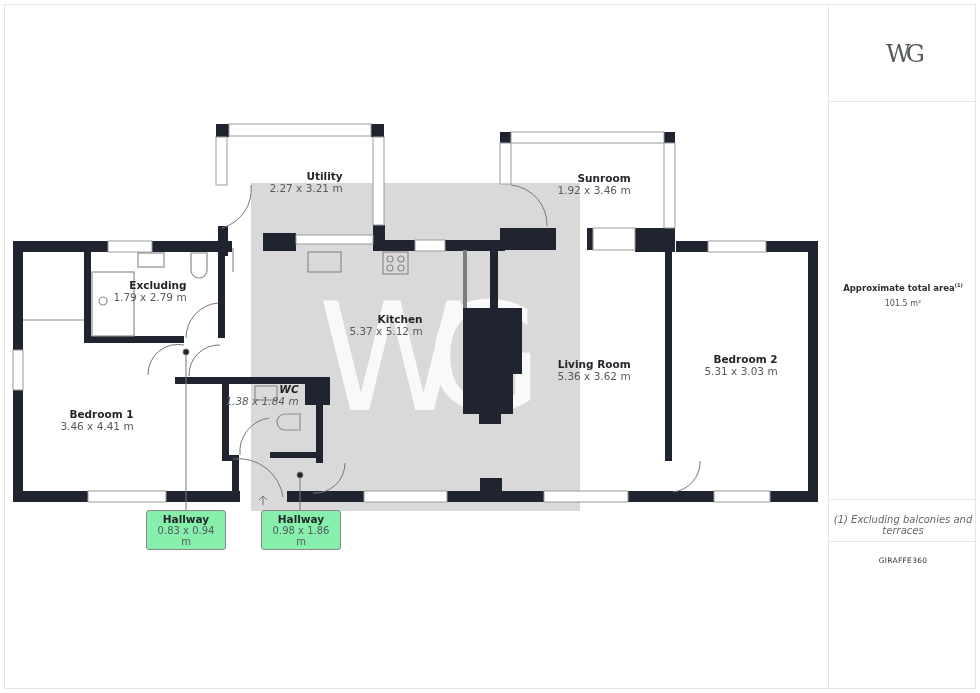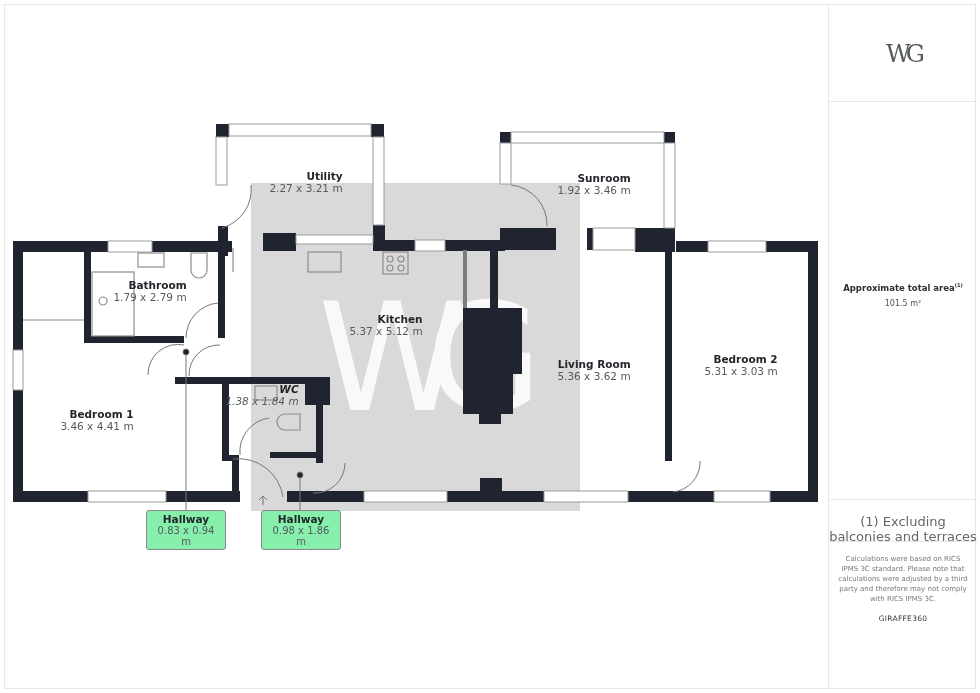--- a/index.html
+++ b/index.html
@@ -8,21 +8,21 @@
   .plan { position:absolute; left:0; top:0; width:828px; height:693px; }
   .side { position:absolute; left:828px; top:4px; width:148px; height:685px; border-left:1px solid #e6e6e6; box-sizing:border-box; }
   .side-sec { position:absolute; left:0; width:148px; box-sizing:border-box; text-align:center; }
   .logo-sec { top:0; height:98px; border-bottom:1px solid #e6e6e6; }
   .logo { position:absolute; left:0; right:0; top:36px; font-family:"DejaVu Serif", serif; font-size:24px; color:#555a5c; letter-spacing:-5px; }
   .area-sec { top:98px; height:398px; border-bottom:1px solid #e6e6e6; }
   .area-title { position:absolute; left:0; right:0; top:180px; font-size:8.5px; font-weight:bold; color:#2a2e33; }
   .area-title sup { font-size:5px; }
   .area-val { position:absolute; left:0; right:0; top:197px; font-size:8px; color:#555; }
   .note-sec { top:496px; height:42px; border-bottom:1px solid #e6e6e6; }
-  .note { position:absolute; left:0; right:0; top:14px; font-size:13px; color:#666; }
+  .note { position:absolute; left:0; right:0; top:14px; font-size:10px; color:#666;font-style:italic; }
   .disc-sec { top:538px; height:147px; }
   .disc { padding:12px 8px 0 8px; font-size:7px; line-height:10px; color:#777; }
   .disc p { margin:0 0 10px 0; }
   .brand { font-size:7.5px; color:#333; margin-top:2px; letter-spacing:0.3px; }
   .brand b { font-weight:normal; }
   svg text { font-family:"DejaVu Sans", sans-serif; }
   .lbl { position:absolute; text-align:right; white-space:nowrap; transform:translateX(-50%); }
   .lbl .n { font-size:10.5px; font-weight:bold; color:#22262b; }
   .lbl .d { font-size:10.5px; color:#555a60; }
   .box { position:absolute; border:1px solid #888; border-radius:3px; background:#86efac; text-align:center; padding:2px 6px; box-sizing:border-box; }
@@ -157,21 +157,21 @@
   
   <div class="lbl" style="left:306px; top:170px;">
     <div class="n">Utility</div>
     <div class="d">2.27 x 3.21 m</div>
   </div>
   <div class="lbl" style="left:594px; top:172px;">
     <div class="n">Sunroom</div>
     <div class="d">1.92 x 3.46 m</div>
   </div>
   <div class="lbl" style="left:150px; top:279px;">
-    <div class="n">Bathroom</div>
+    <div class="n">Excluding</div>
     <div class="d">1.79 x 2.79 m</div>
   </div>
   <div class="lbl" style="left:386px; top:313px;">
     <div class="n">Kitchen</div>
     <div class="d">5.37 x 5.12 m</div>
   </div>
   <div class="lbl" style="left:594px; top:358px;">
     <div class="n">Living Room</div>
     <div class="d">5.36 x 3.62 m</div>
   </div>
@@ -203,17 +203,16 @@
   </div>
   <div class="side-sec area-sec">
     <div class="area-title"><span>Approximate total area</span><sup>(1)</sup></div>
     <div class="area-val">101.5 m²</div>
   </div>
   <div class="side-sec note-sec">
     <div class="note">(1) Excluding balconies and terraces</div>
   </div>
   <div class="side-sec disc-sec">
     <div class="disc">
-      <p>Calculations were based on RICS IPMS 3C standard. Please note that calculations were adjusted by a third party and therefore may not comply with RICS IPMS 3C.</p>
       <div class="brand"><span>GIRAFFE</span><b>360</b></div>
     </div>
   </div>
 </div>
 
 </body></html>

